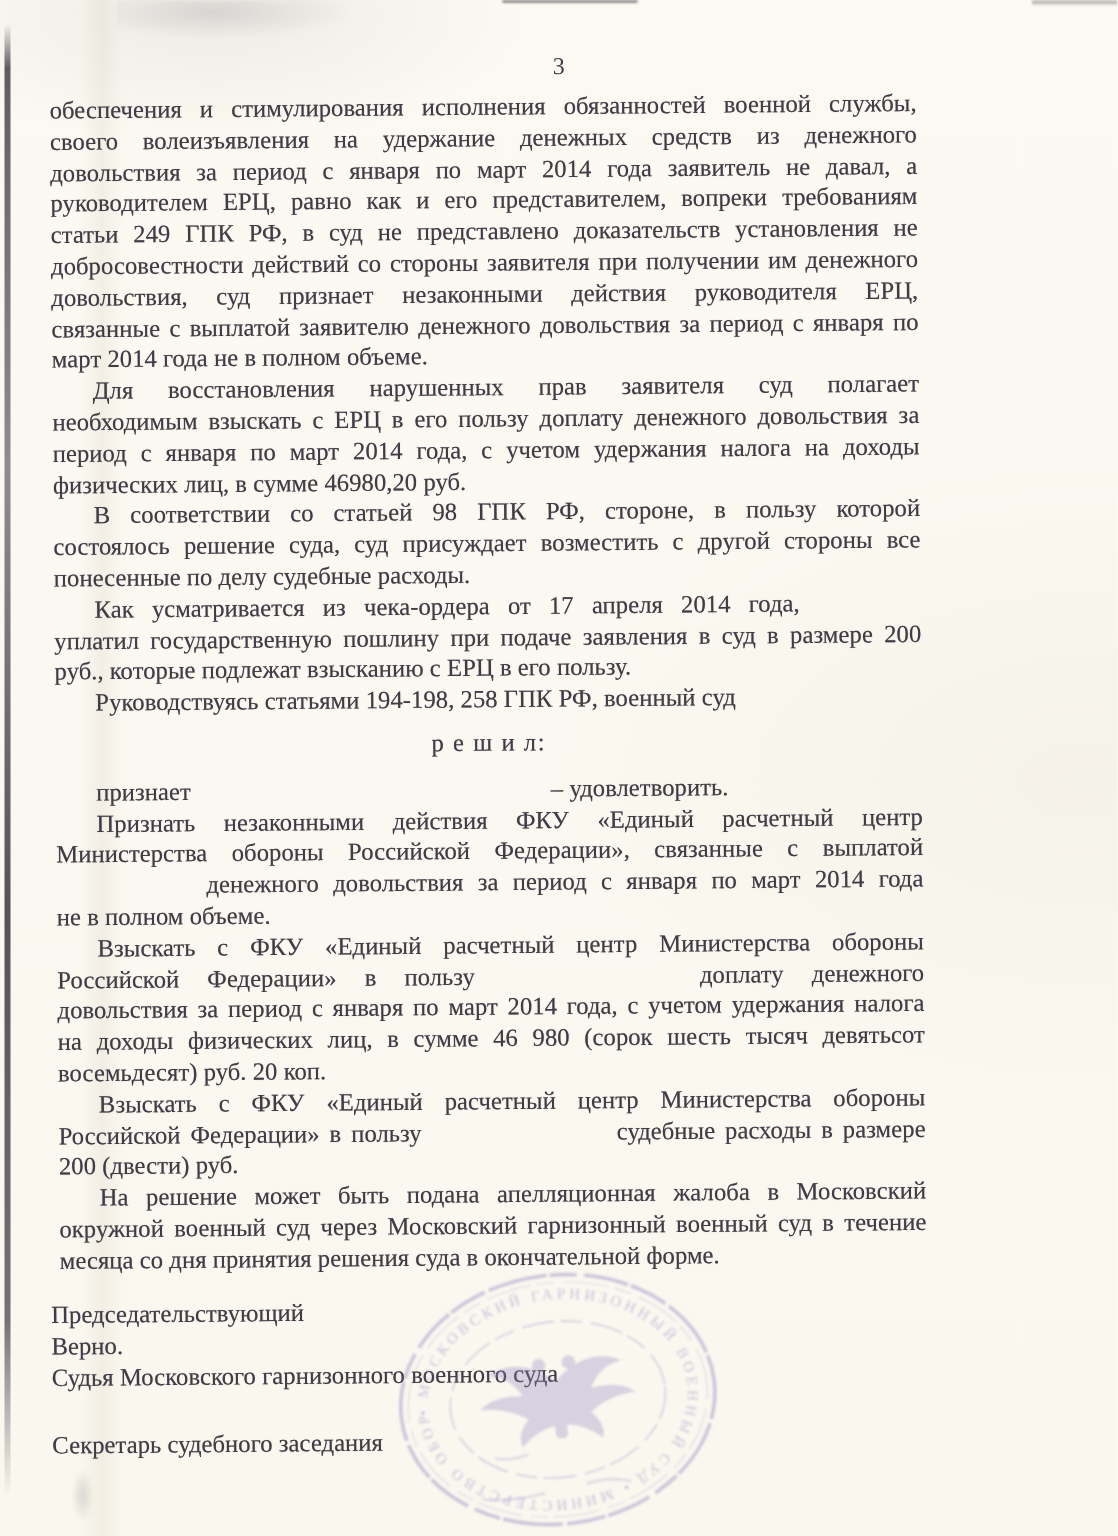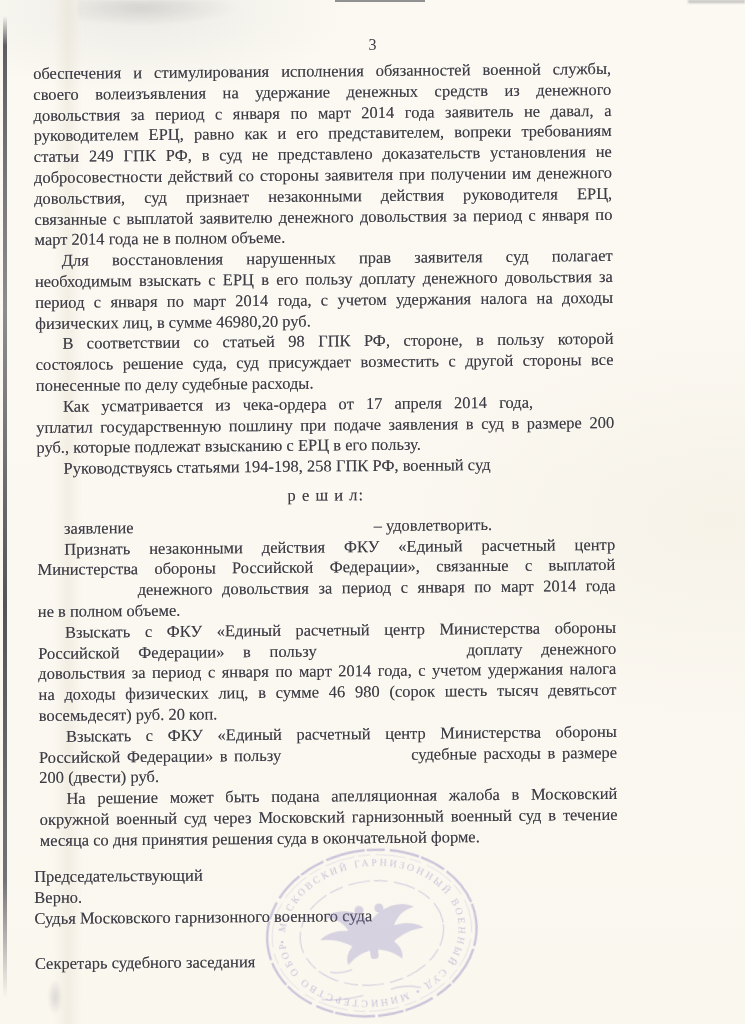--- a/index.html
+++ b/index.html
@@ -87,21 +87,21 @@
       <div class="line j in">В соответствии со статьей 98 ГПК РФ, стороне, в пользу которой</div>
       <div class="line j">состоялось решение суда, суд присуждает возместить с другой стороны все</div>
       <div class="line">понесенные по делу судебные расходы.</div>
       <div class="line in" style="word-spacing: 8px;">Как усматривается из чека-ордера от 17 апреля 2014 года,</div>
       <div class="line j">уплатил государственную пошлину при подаче заявления в суд в размере 200</div>
       <div class="line">руб., которые подлежат взысканию с ЕРЦ в его пользу.</div>
       <div class="line in">Руководствуясь статьями 194-198, 258 ГПК РФ, военный суд</div>
       <div class="line blank" style="height: 8px;"></div>
       <div class="line c">р е ш и л:</div>
       <div class="line blank" style="height: 10px;"></div>
-      <div class="line in"><span>заявление</span><span class="gap" style="width: 240px;"></span><span>– удовлетворить.</span></div>
+      <div class="line in"><span>признает</span><span class="gap" style="width: 240px;"></span><span>– удовлетворить.</span></div>
       <div class="line j in">Признать незаконными действия ФКУ «Единый расчетный центр</div>
       <div class="line j">Министерства обороны Российской Федерации», связанные с выплатой</div>
       <div class="line j"><span class="gap" style="width: 100px;"></span><span>денежного довольствия за период с января по март 2014  года</span></div>
       <div class="line">не в полном объеме.</div>
       <div class="line j in">Взыскать с ФКУ «Единый расчетный центр Министерства обороны</div>
       <div class="line j"><span>Российской Федерации» в пользу</span><span class="gap" style="width: 150px;"></span><span>доплату денежного</span></div>
       <div class="line j">довольствия за период с января по март 2014 года, с учетом удержания налога</div>
       <div class="line j">на доходы физических лиц, в сумме 46 980 (сорок шесть тысяч девятьсот</div>
       <div class="line">восемьдесят) руб. 20 коп.</div>
       <div class="line j in">Взыскать с ФКУ «Единый расчетный центр Министерства обороны</div>

